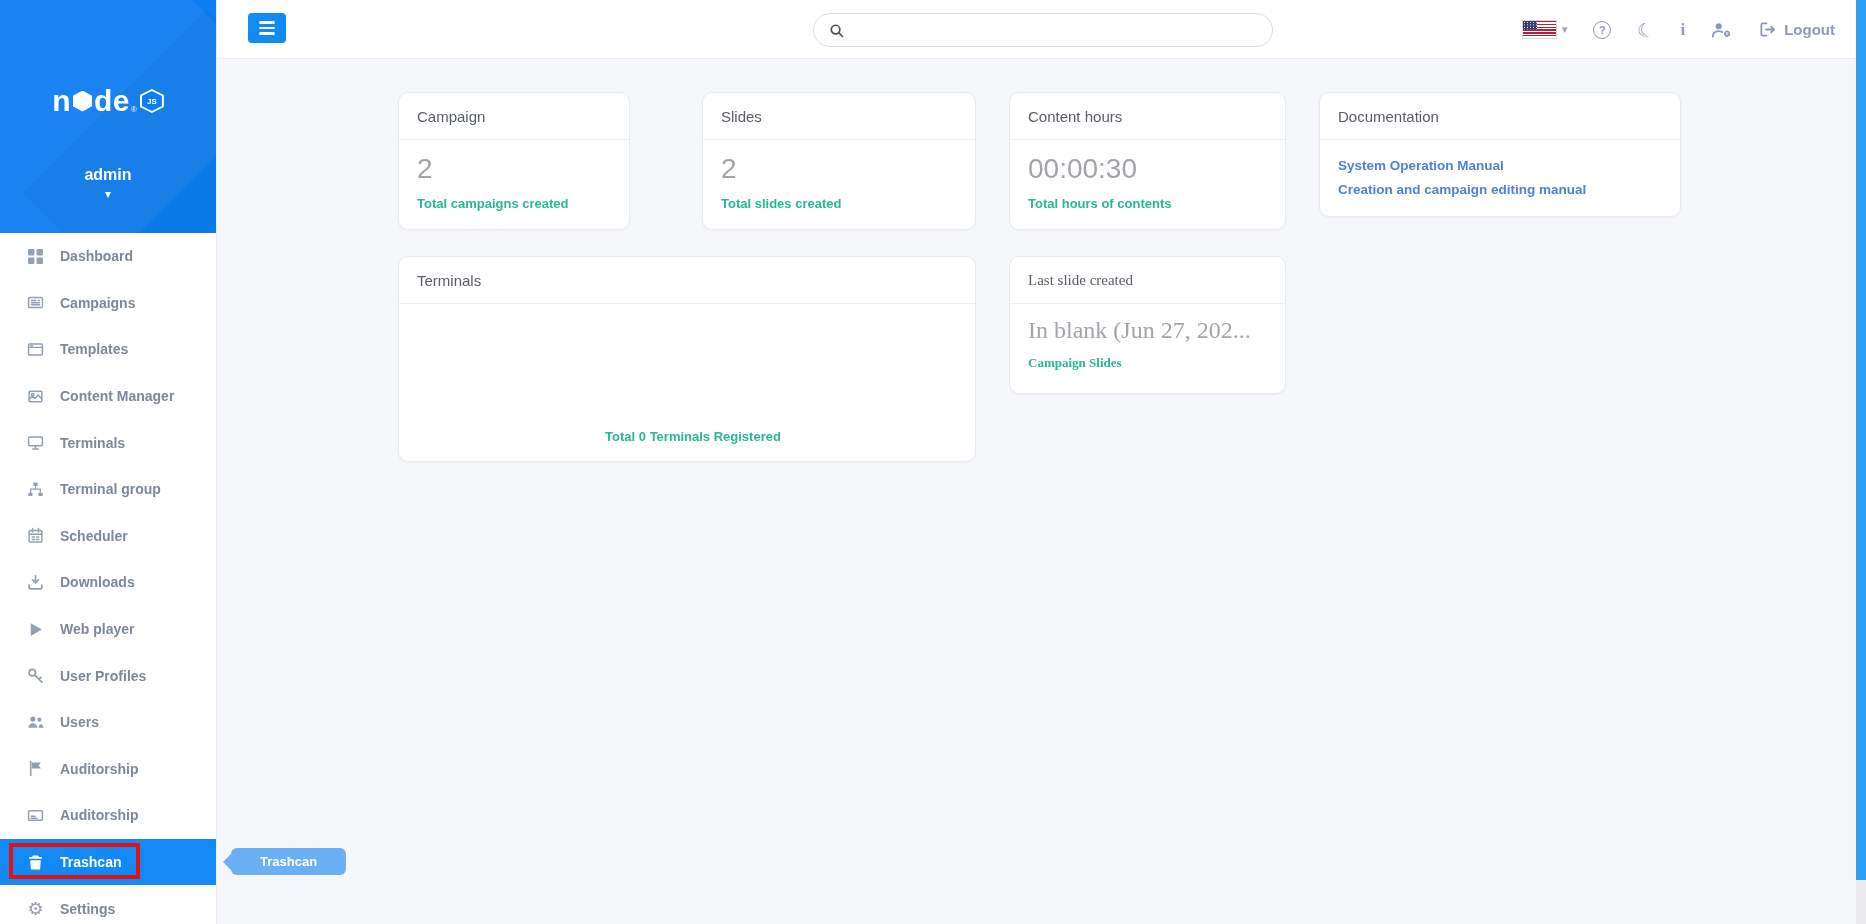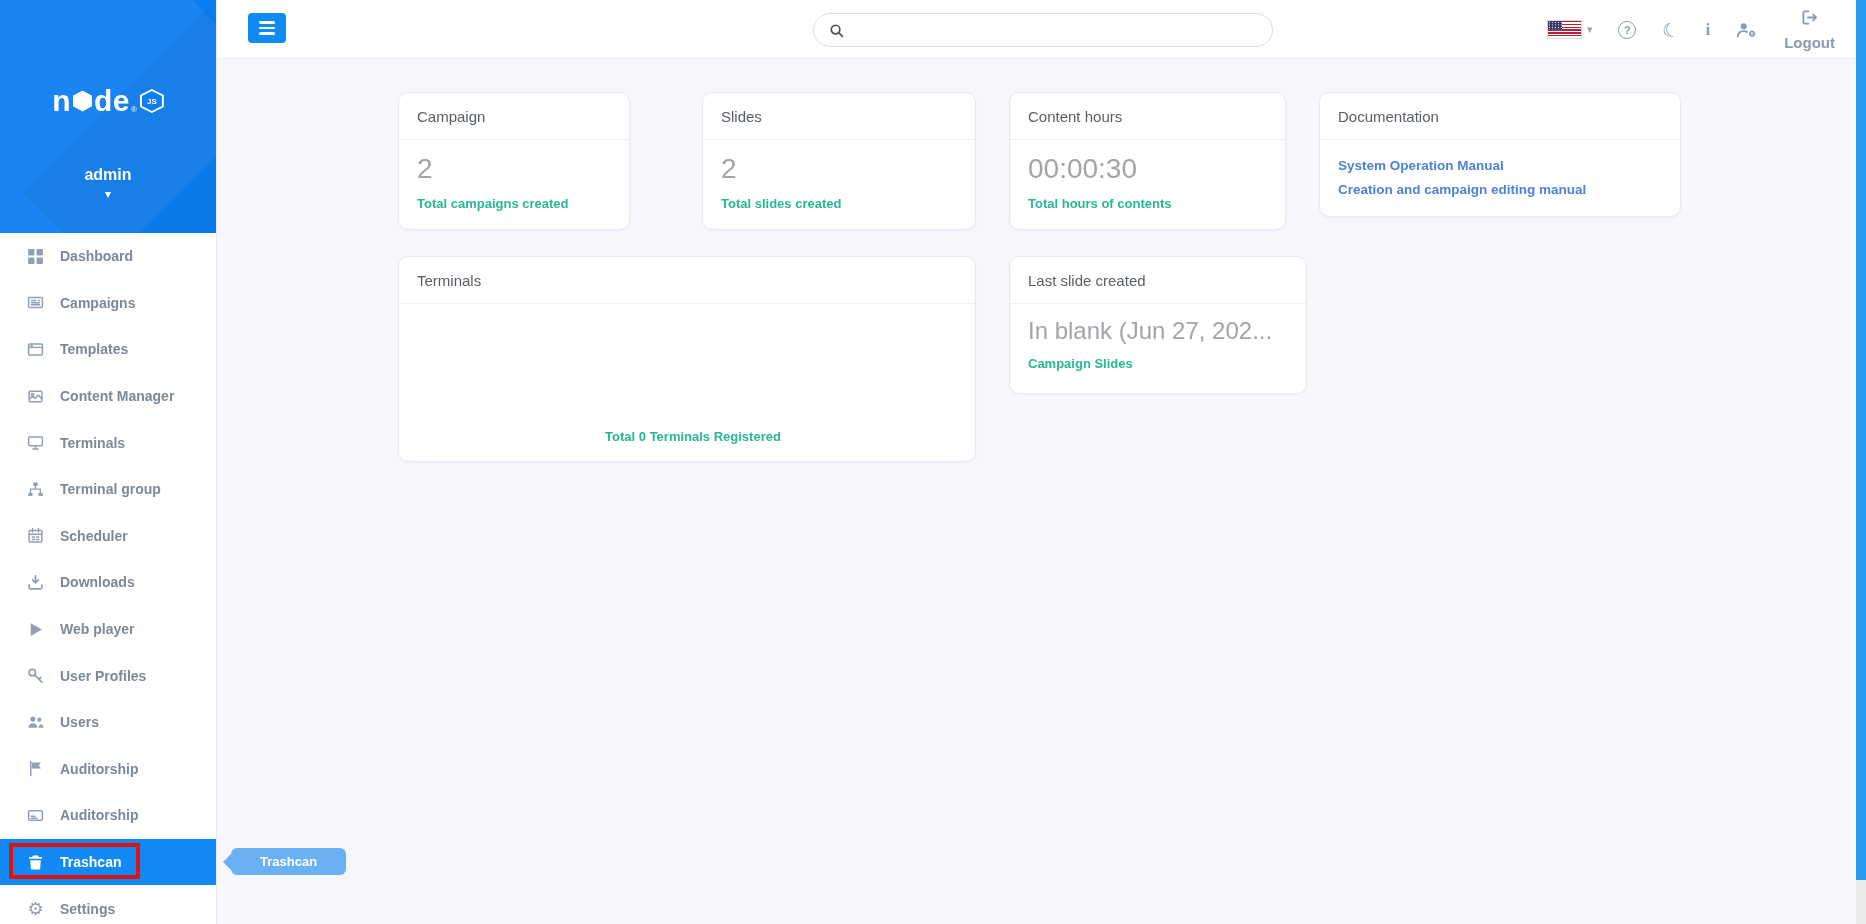--- a/index.html
+++ b/index.html
@@ -79,37 +79,37 @@
           box-shadow: 0 0 0 1px #d8d8dc; }
   .flag .canton { position: absolute; left: 0; top: 0; width: 14px; height: 9px; background: #3c3b6e;
           background-image: radial-gradient(#fff 14%, transparent 16%); background-size: 3px 2.6px; }
   .caret-sm { font-size: 11px; color: #98a2b3; }
   .tb-icon { cursor: pointer; display: flex; align-items: center; justify-content: center; }
   .help-circle { width: 18px; height: 18px; border: 1.6px solid currentColor; border-radius: 50%;
                  font-size: 11px; font-weight: 700; display: flex; align-items: center; justify-content: center; }
   .moon-glyph { font-family: "DejaVu Sans", sans-serif; font-size: 19px; transform: rotate(-14deg); }
   .info-glyph { font-family: "Liberation Serif", "DejaVu Serif", serif; font-size: 17px; font-weight: 800; }
   .logout { display: flex; align-items: center; gap: 8px; font-size: 15px; font-weight: 600;
-            color: #8c9ab3; cursor: pointer; flex-direction: column; }
+            color: #8c9ab3; cursor: pointer; }
 
   
   .card { position: absolute; background: #fff; border: 1px solid #e8e9ef; border-radius: 10px;
           box-shadow: 0 1px 2px rgba(40,40,90,.04); }
   .card-h { height: 47px; display: flex; align-items: center; padding: 0 18px;
             border-bottom: 1px solid #f0f0f4; font-size: 15px; color: #595e66; }
   .card-b { padding: 13px 18px; }
   .big-val { font-size: 28px; font-weight: 300; color: #a3a4aa; }
   .cap { margin-top: 11px; font-size: 13px; font-weight: 700; color: #29b795; }
 
   .card-campaign   { left: 398px;  top: 92px;  width: 232px; height: 138px; }
   .card-slides     { left: 702px;  top: 92px;  width: 274px; height: 138px; }
   .card-hours      { left: 1009px; top: 92px;  width: 277px; height: 138px; }
   .card-docs       { left: 1319px; top: 92px;  width: 362px; height: 125px; }
   .card-terminals  { left: 398px;  top: 256px; width: 578px; height: 206px; }
-  .card-lastslide  { left: 1009px; top: 256px; width: 298px; height: 138px; }
+  .card-lastslide  { left: 1009px; top: 256px; width: 277px; height: 138px; font-family: Liberation Serif, serif; }
 
   .doc-link { display: block; font-size: 13.5px; font-weight: 700; color: #4e82d6;
               text-decoration: none; margin: 5px 0 9px; cursor: pointer; }
   .terminals-body { position: relative; height: 158px; }
   .terminals-cap { position: absolute; left: 12px; right: 0; bottom: 18px; text-align: center;
                    font-size: 13px; font-weight: 700; color: #29b795; margin-top: 27px; }
   .slide-val { font-size: 24px; font-weight: 300; color: #a3a4aa; white-space: nowrap; overflow: hidden; }
 
   
   .scroll-track { position: absolute; right: 0; top: 0; width: 10px; height: 924px;

